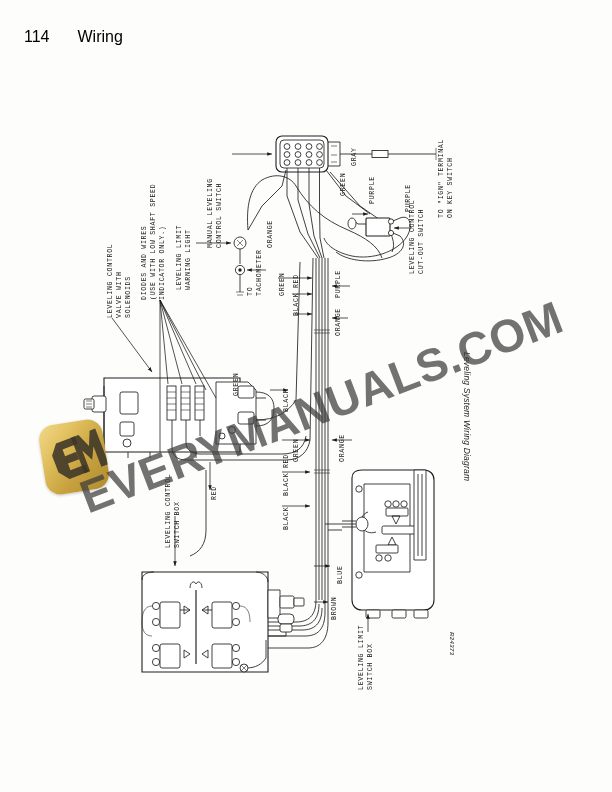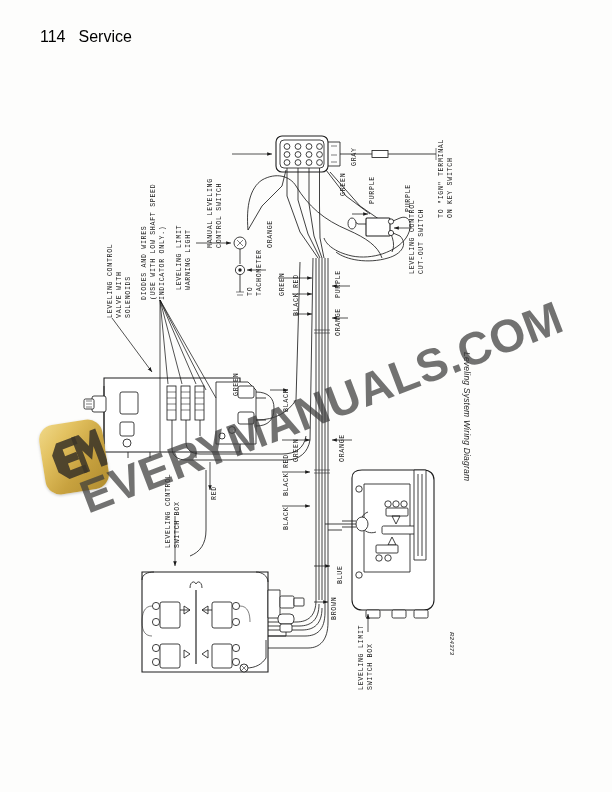--- a/index.html
+++ b/index.html
@@ -12,25 +12,25 @@
     height: 792px;
     position: relative;
     overflow: hidden;
     font-family: "Liberation Sans", sans-serif;
     background: #fdfdfc;
   }
 
   
   #page-header {
     position: absolute;
-    left: 40px;
+    left: 24px;
     top: 28px;
     display: flex;
     align-items: baseline;
-    gap: 13px;
+    gap: 28px;
   }
 
   
   #diagram-canvas {
     position: absolute;
     left: 0;
     top: 0;
     width: 612px;
     height: 792px;
   }
@@ -102,21 +102,21 @@
     position: absolute;
     left: 0; top: 0;
     width: 64px; height: 70px;
   }
 </style>
 </head>
 <body>
 
 <div id="page-header">
   <span>114</span>
-  <span>Service</span>
+  <span>Wiring</span>
 </div>
 
 <div id="diagram-canvas">
 <svg width="612" height="792" viewBox="0 0 612 792" xmlns="http://www.w3.org/2000/svg">
   <defs>
     <marker id="ar" markerWidth="7" markerHeight="7" refX="6.4" refY="2.4" orient="auto">
       <path d="M0,0 L6.4,2.4 L0,4.8 z" fill="#1a1a1a"></path>
     </marker>
     <style>
       .ln   { fill:none; stroke:#1f1f1f; stroke-width:0.85; }

